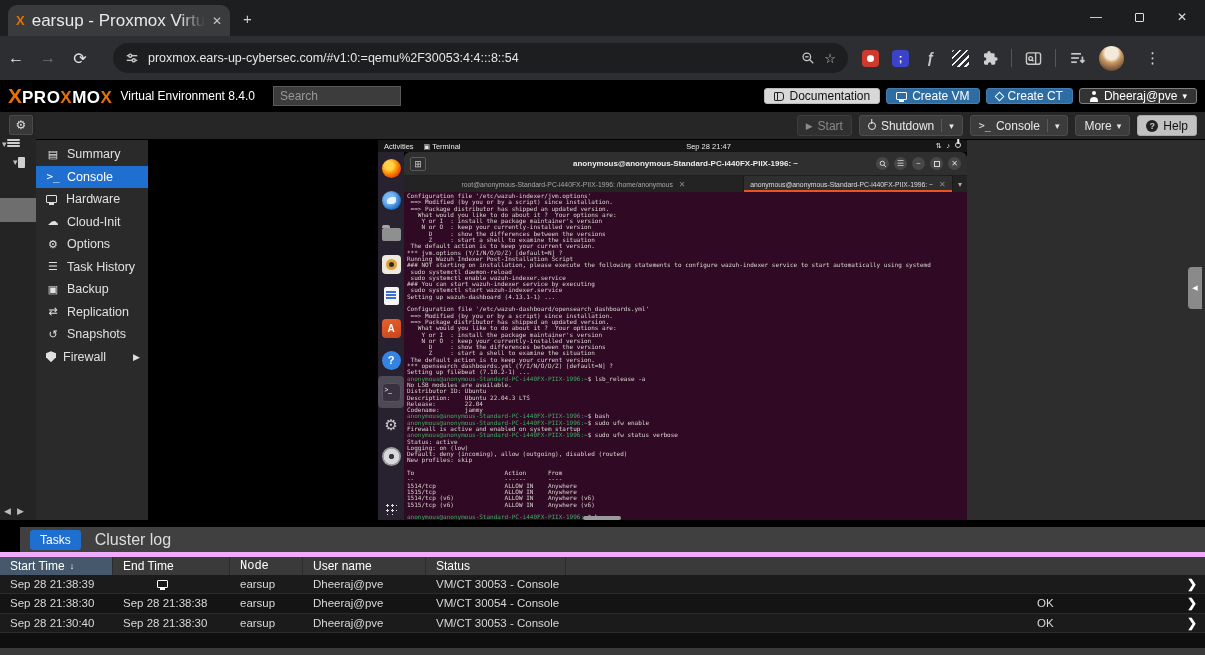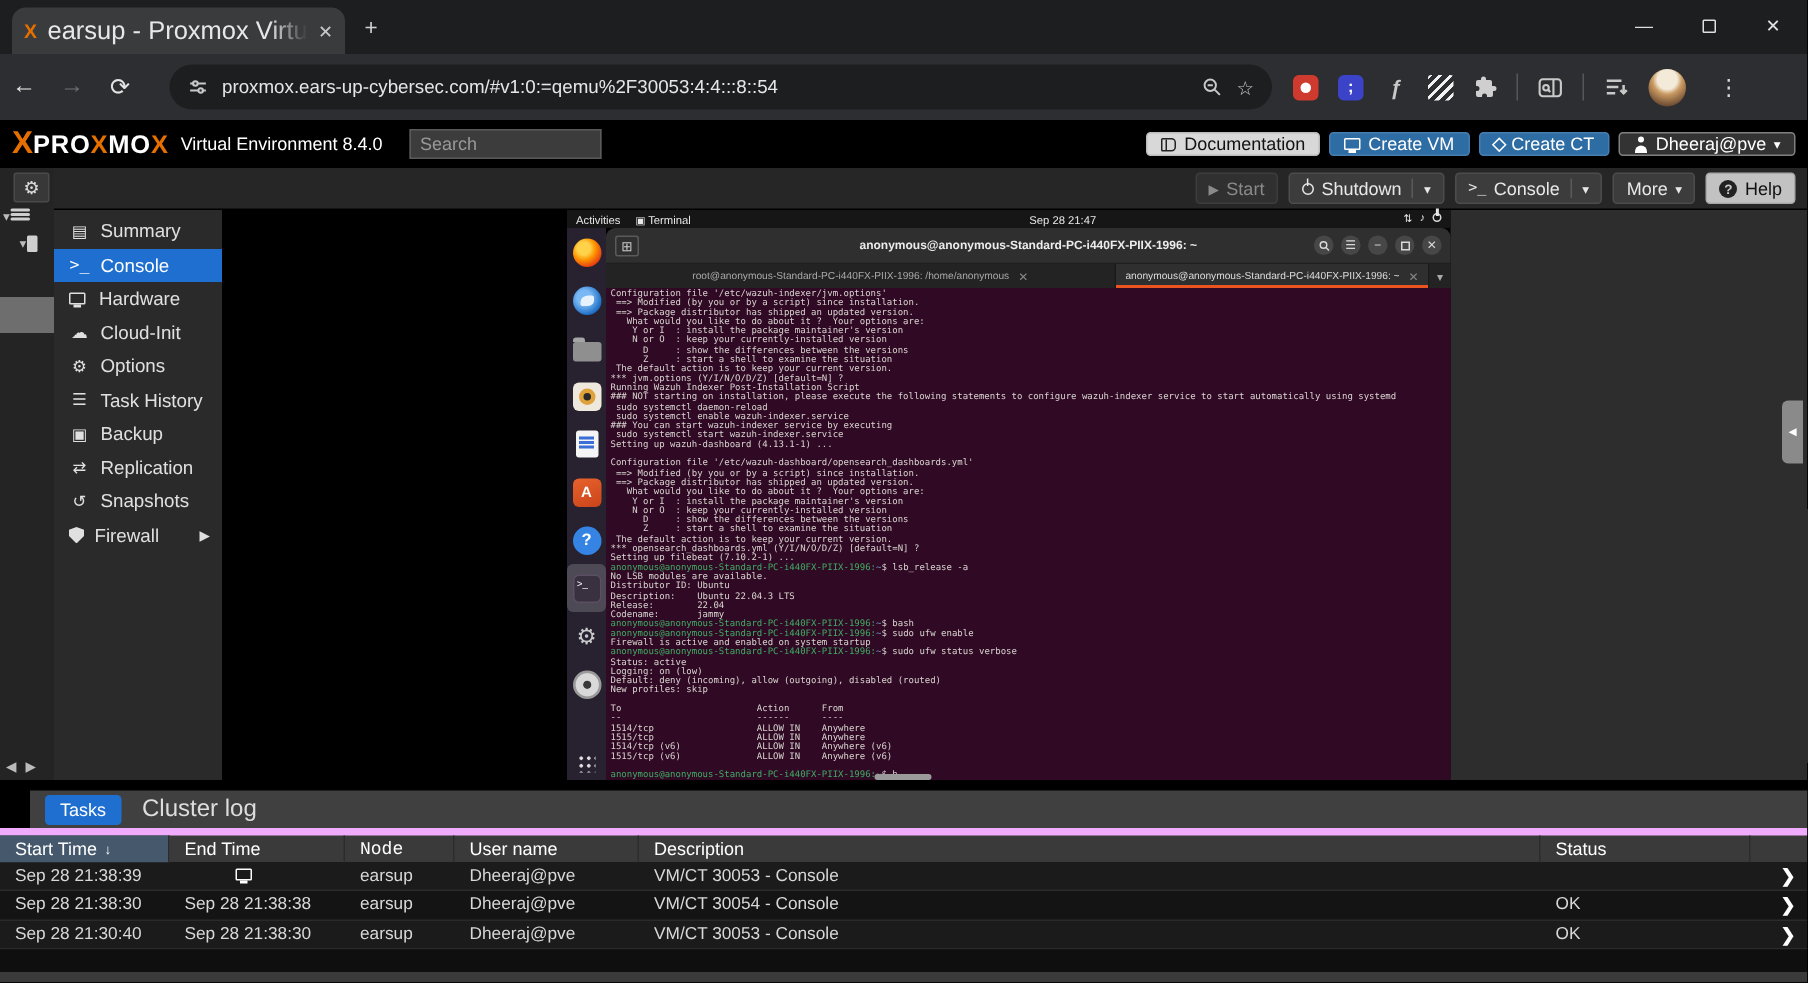--- a/index.html
+++ b/index.html
@@ -464,23 +464,20 @@
       </div>
       <div class="th-cell" style="width: 117px;">
         <span>End Time</span>
       </div>
       <div class="th-cell" style="width: 73px; font-family: Liberation Mono, monospace;">
         <span>Node</span>
       </div>
       <div class="th-cell" style="width: 123px;">
         <span>User name</span>
       </div>
-      <div class="th-cell" style="width: 601px;">
-        <span>Description</span>
-      </div>
       <div class="th-cell" style="width: 140px;">
         <span>Status</span>
       </div>
     </div>
   <div id="task-rows">
       <div class="task-row">
         <div class="tr-cell" style="width: 113px;">Sep 28 21:38:39</div>
         <div class="tr-cell" style="width: 117px;"><span class="mon" style="margin-left:34px; color:#fff"></span></div>
         <div class="tr-cell" style="width: 73px;">earsup</div>
         <div class="tr-cell" style="width: 123px;">Dheeraj@pve</div>

